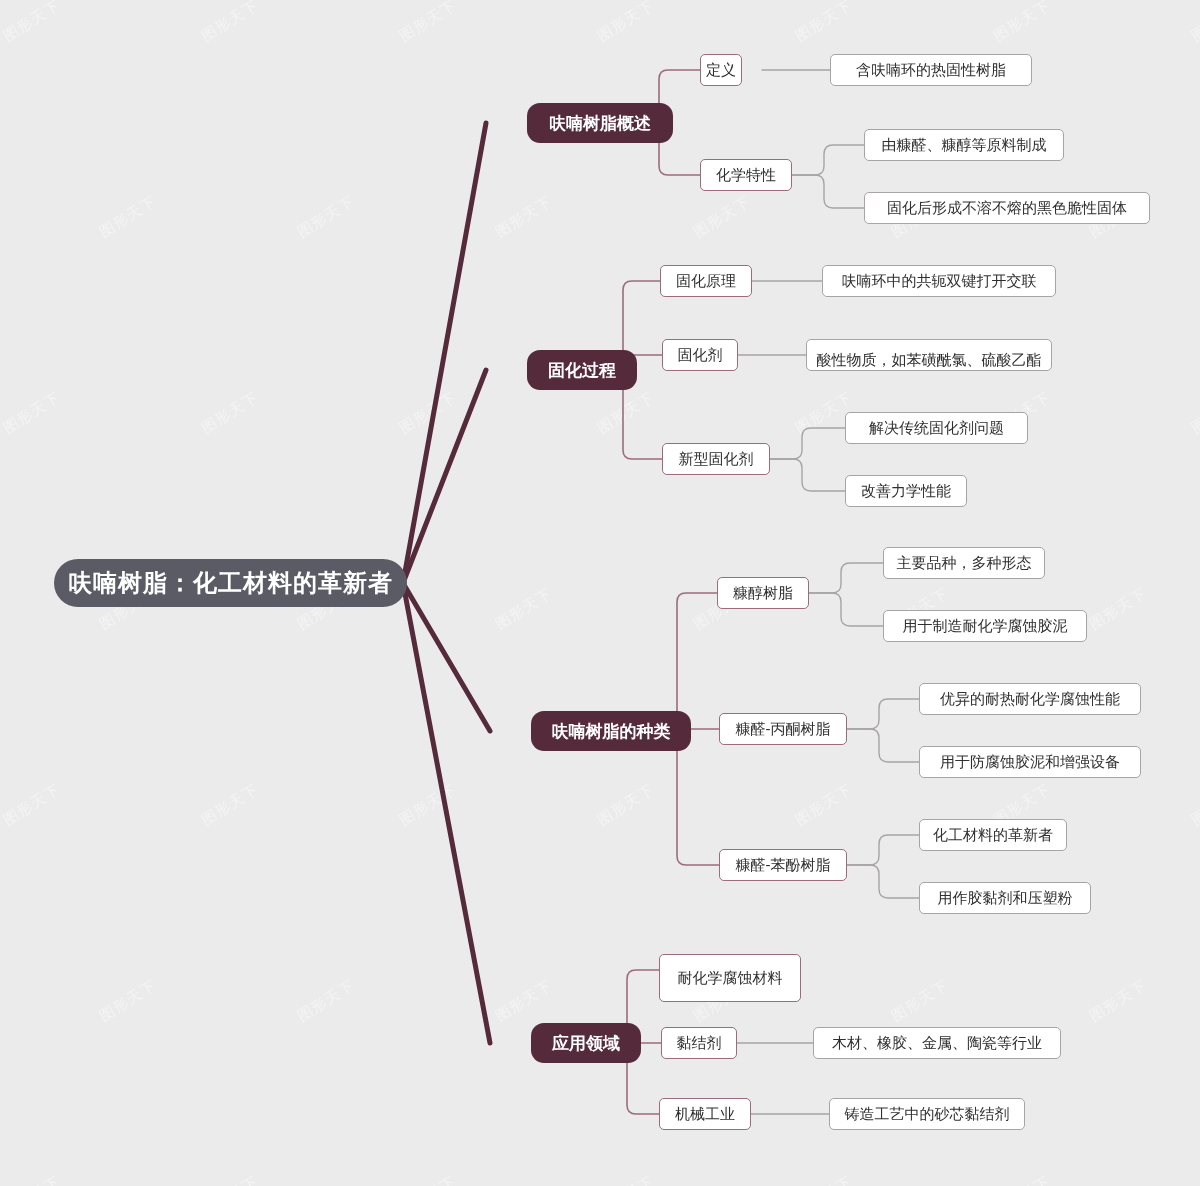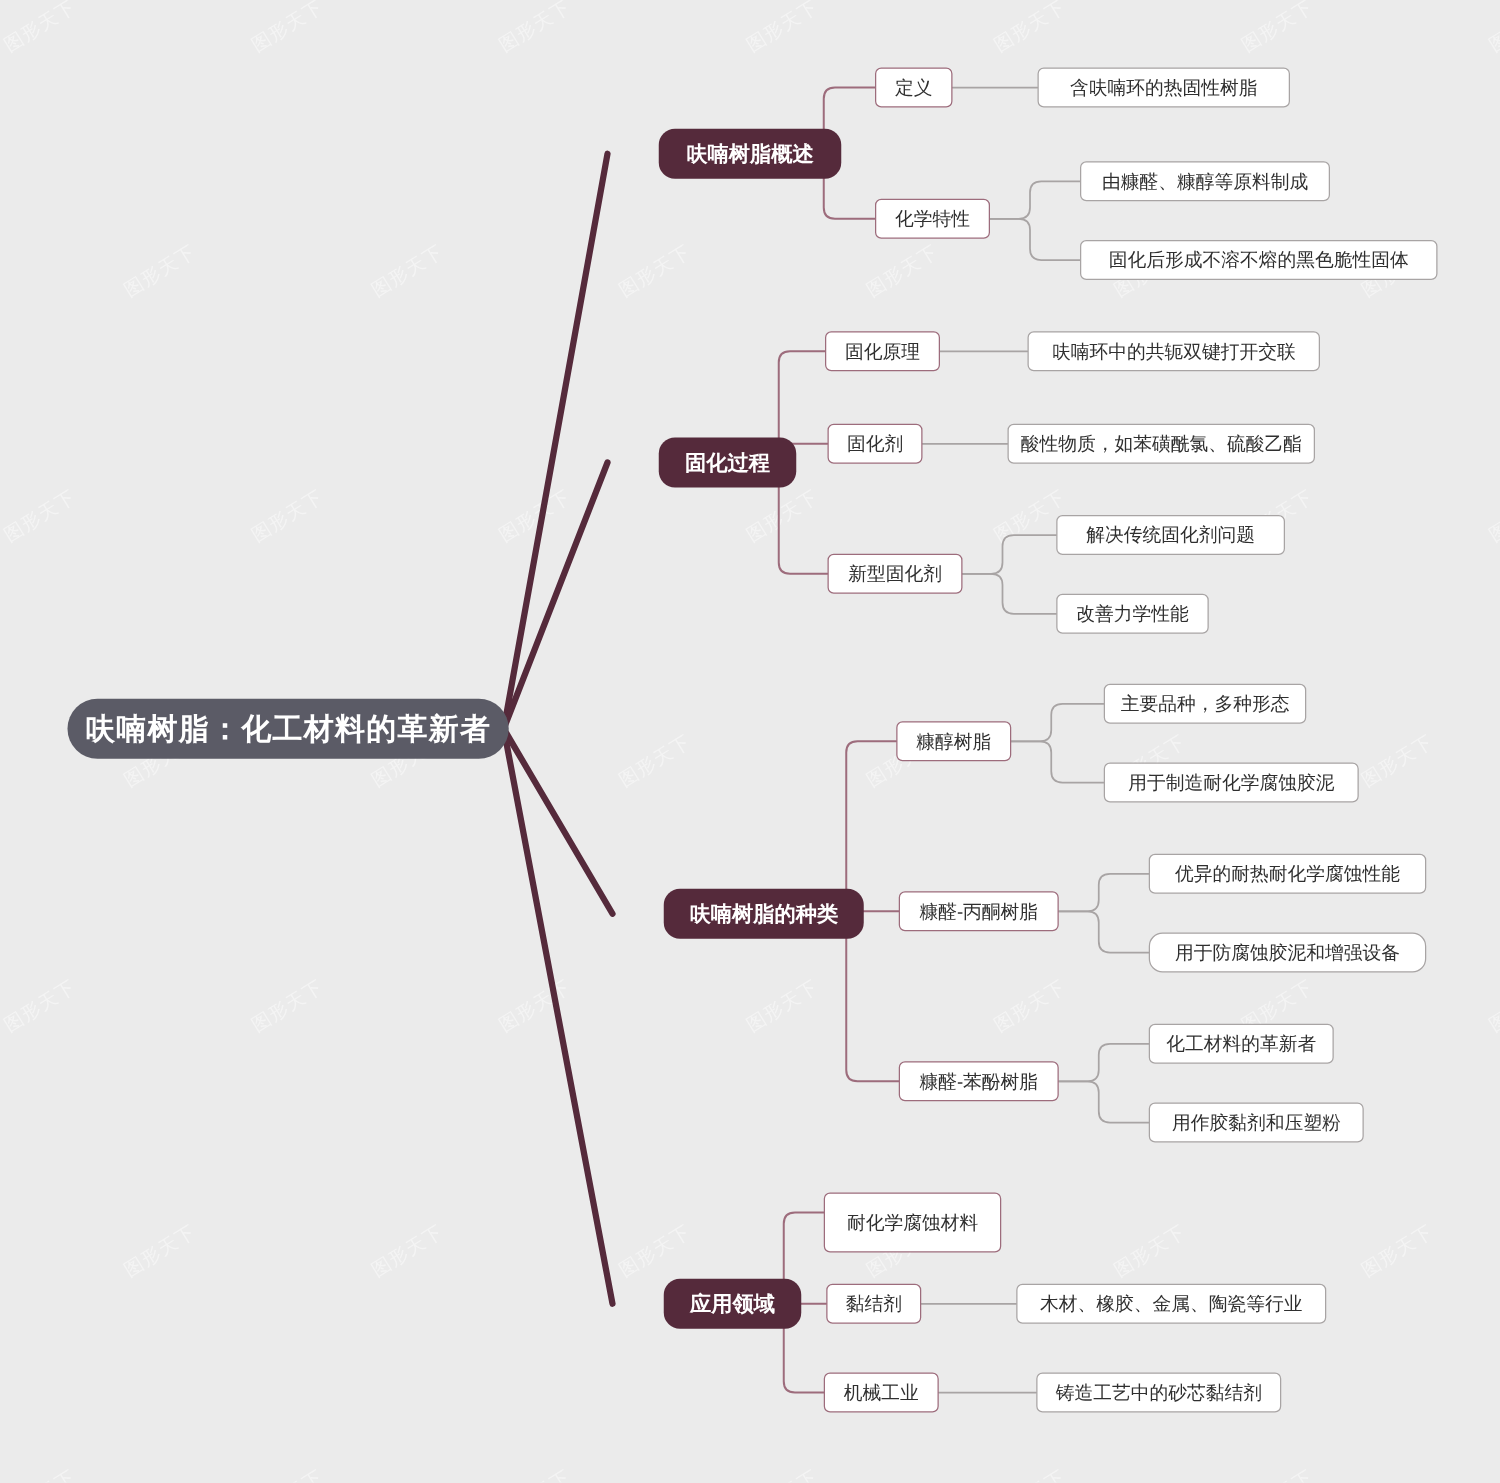--- a/index.html
+++ b/index.html
@@ -130,21 +130,21 @@
       <path d="M597,1043 L618,1043 Q627,1043 627,1052 L627,1105 Q627,1114 636,1114 L659,1114" fill="none" stroke="#9d6c7c" stroke-width="1.6" stroke-linecap="round" stroke-linejoin="round"></path>
       <path d="M751,1114 L829,1114" fill="none" stroke="#a8a4a4" stroke-width="1.4" stroke-linecap="round" stroke-linejoin="round"></path>
     </svg>
   <div id="nodes-layer">
       <div class="node n-root" style="left: 54px; top: 559px; width: 353px; height: 48px;">
         <span>呋喃树脂：化工材料的革新者</span>
       </div>
       <div class="node n-branch" style="left: 483px; top: 103px; width: 146px; height: 40px;">
         <span>呋喃树脂概述</span>
       </div>
-      <div class="node n-l2" style="left: 700px; top: 54px; width: 62px; height: 32px;">
+      <div class="node n-l2" style="left: 700px; top: 54px; width: 42px; height: 32px;">
         <span>定义</span>
       </div>
       <div class="node n-l3" style="left: 830px; top: 54px; width: 202px; height: 32px; text-align: right;">
         <span>含呋喃环的热固性树脂</span>
       </div>
       <div class="node n-l2" style="left: 700px; top: 159px; width: 92px; height: 32px;">
         <span>化学特性</span>
       </div>
       <div class="node n-l3" style="left: 864px; top: 129px; width: 200px; height: 32px;">
         <span>由糠醛、糠醇等原料制成</span>
@@ -157,21 +157,21 @@
       </div>
       <div class="node n-l2" style="left: 660px; top: 265px; width: 92px; height: 32px;">
         <span>固化原理</span>
       </div>
       <div class="node n-l3" style="left: 822px; top: 265px; width: 234px; height: 32px;">
         <span>呋喃环中的共轭双键打开交联</span>
       </div>
       <div class="node n-l2" style="left: 662px; top: 339px; width: 76px; height: 32px;">
         <span>固化剂</span>
       </div>
-      <div class="node n-l3" style="left: 806px; top: 339px; width: 246px; height: 32px;">
+      <div class="node n-l3" style="left: 806px; top: 339px; width: 246px; height: 32px; align-items: flex-end;">
         <span>酸性物质，如苯磺酰氯、硫酸乙酯</span>
       </div>
       <div class="node n-l2" style="left: 662px; top: 443px; width: 108px; height: 32px;">
         <span>新型固化剂</span>
       </div>
       <div class="node n-l3" style="left: 845px; top: 412px; width: 183px; height: 32px;">
         <span>解决传统固化剂问题</span>
       </div>
       <div class="node n-l3" style="left: 845px; top: 475px; width: 122px; height: 32px;">
         <span>改善力学性能</span>
@@ -187,21 +187,21 @@
       </div>
       <div class="node n-l3" style="left: 883px; top: 610px; width: 204px; height: 32px;">
         <span>用于制造耐化学腐蚀胶泥</span>
       </div>
       <div class="node n-l2" style="left: 719px; top: 713px; width: 128px; height: 32px;">
         <span>糠醛-丙酮树脂</span>
       </div>
       <div class="node n-l3" style="left: 919px; top: 683px; width: 222px; height: 32px;">
         <span>优异的耐热耐化学腐蚀性能</span>
       </div>
-      <div class="node n-l3" style="left: 919px; top: 746px; width: 222px; height: 32px; border-radius: 11px;">
+      <div class="node n-l3" style="left: 919px; top: 746px; width: 222px; height: 32px;">
         <span>用于防腐蚀胶泥和增强设备</span>
       </div>
       <div class="node n-l2" style="left: 719px; top: 849px; width: 128px; height: 32px;">
         <span>糠醛-苯酚树脂</span>
       </div>
       <div class="node n-l3" style="left: 919px; top: 819px; width: 148px; height: 32px;">
         <span>化工材料的革新者</span>
       </div>
       <div class="node n-l3" style="left: 919px; top: 882px; width: 172px; height: 32px;">
         <span>用作胶黏剂和压塑粉</span>

